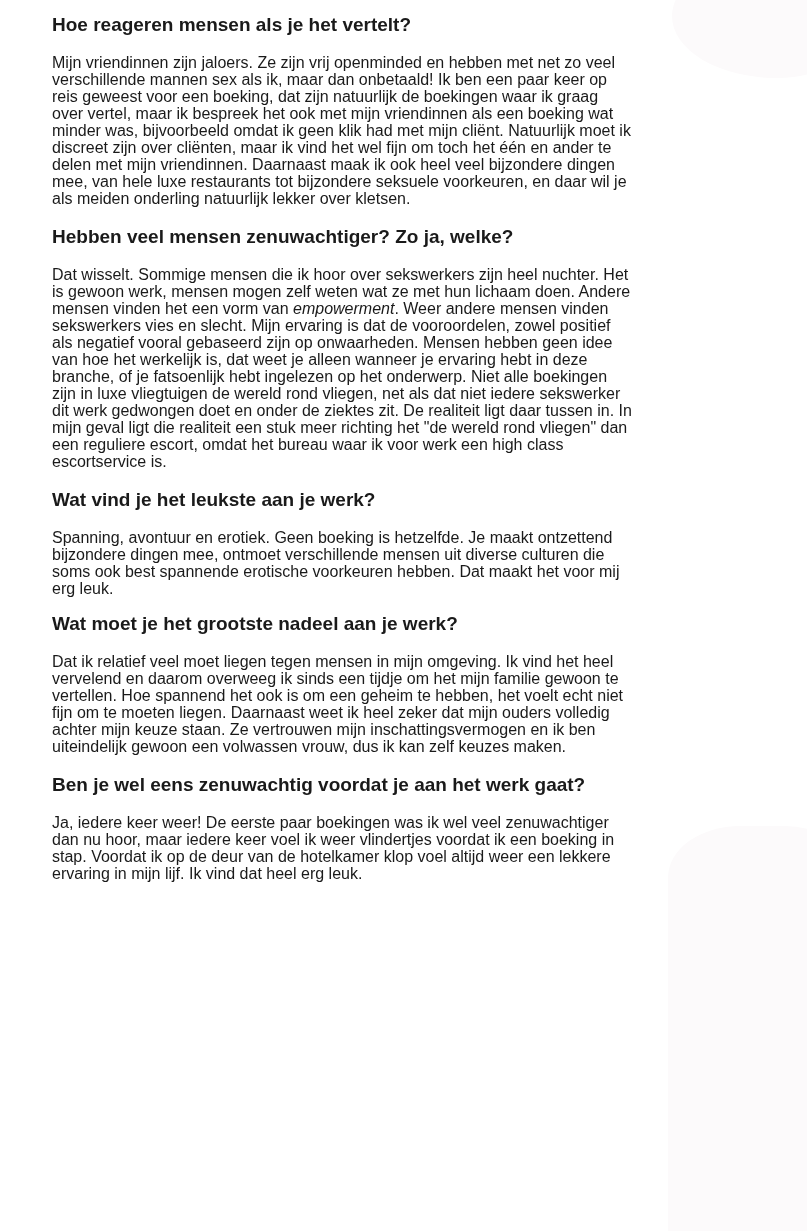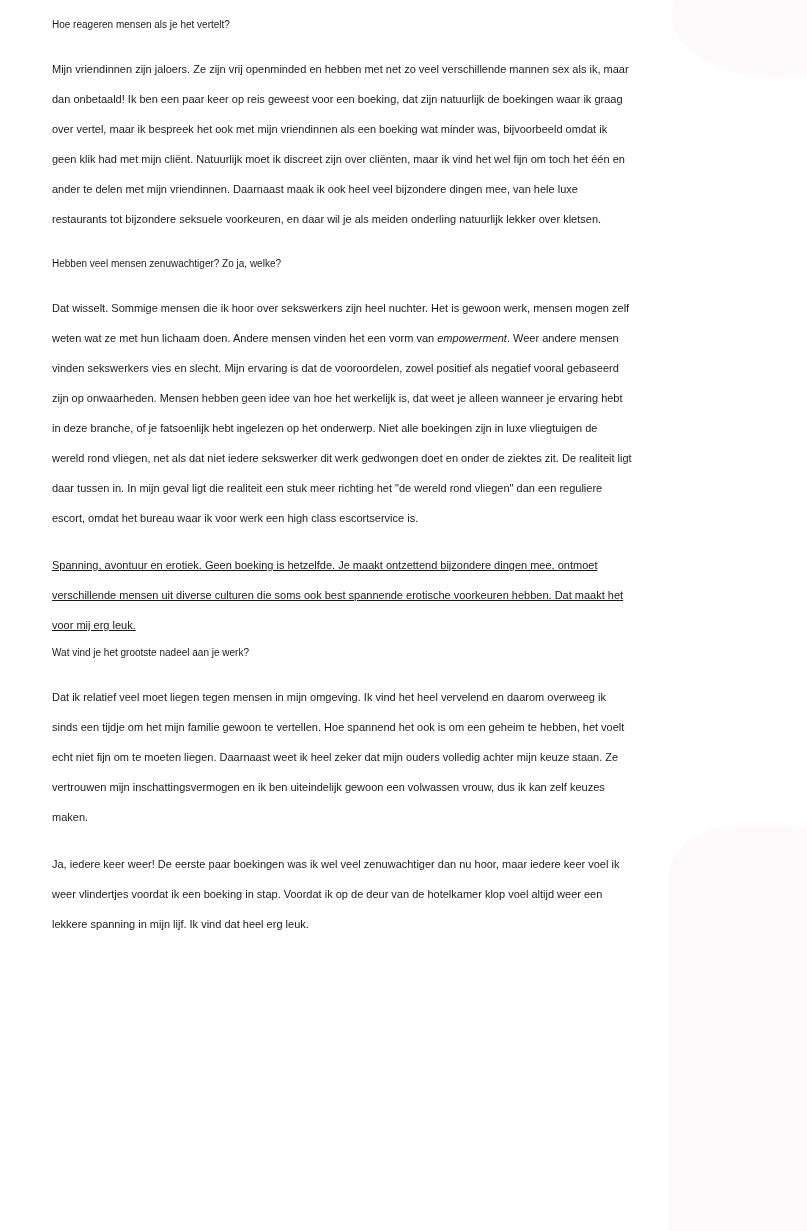--- a/index.html
+++ b/index.html
@@ -2,38 +2,40 @@
 <html><head>
 <meta charset="utf-8">
 <style>
   html, body { margin: 0; padding: 0; background: #ffffff; }
   body { width: 807px; height: 1231px; position: relative; overflow: hidden;
          font-family: "Liberation Sans", sans-serif; color: #1a1a1a; }
   .blob { position: absolute; background: #fcfafb; z-index: 0; }
   .blob-top { left: 672px; top: -40px; width: 200px; height: 118px; border-radius: 45% 30% 50% 55% / 50% 40% 60% 55%; }
   .blob-bottom { left: 668px; top: 826px; width: 180px; height: 430px; border-radius: 40% 35% 0 0 / 12% 10% 0 0; }
   .article { position: absolute; left: 52px; top: 12px; width: 580px; z-index: 1; }
-  .q { font-weight: normal; font-size: 10px; line-height: 25px; margin: 0 0 17px 0; }
-  .a { font-size: 11px; line-height: 30px; margin: 0 0 17px 0; }
-  .a.tight { margin-bottom: 0; text-decoration: underline; }
+  .q { font-weight: bold; font-size: 19px; line-height: 25px; margin: 0 0 17px 0; }
+  .a { font-size: 16px; line-height: 17px; margin: 0 0 17px 0; }
+  .a.tight { margin-bottom: 14px; }
   em { }
 </style>
 </head>
 <body>
 
 <div class="blob blob-top"></div>
 <div class="blob blob-bottom"></div>
 
 <div class="article">
   <p class="q">Hoe reageren mensen als je het vertelt?</p>
   <p class="a">Mijn vriendinnen zijn jaloers. Ze zijn vrij openminded en hebben met net zo veel verschillende mannen sex als ik, maar dan onbetaald! Ik ben een paar keer op reis geweest voor een boeking, dat zijn natuurlijk de boekingen waar ik graag over vertel, maar ik bespreek het ook met mijn vriendinnen als een boeking wat minder was, bijvoorbeeld omdat ik geen klik had met mijn cliënt. Natuurlijk moet ik discreet zijn over cliënten, maar ik vind het wel fijn om toch het één en ander te delen met mijn vriendinnen. Daarnaast maak ik ook heel veel bijzondere dingen mee, van hele luxe restaurants tot bijzondere seksuele voorkeuren, en daar wil je als meiden onderling natuurlijk lekker over kletsen.</p>
 
   <p class="q">Hebben veel mensen zenuwachtiger? Zo ja, welke?</p>
   <p class="a"><span>Dat wisselt. Sommige mensen die ik hoor over sekswerkers zijn heel nuchter. Het is gewoon werk, mensen mogen zelf weten wat ze met hun lichaam doen. Andere mensen vinden het een vorm van </span><em>empowerment</em><span>. Weer andere mensen vinden sekswerkers vies en slecht. Mijn ervaring is dat de vooroordelen, zowel positief als negatief vooral gebaseerd zijn op onwaarheden. Mensen hebben geen idee van hoe het werkelijk is, dat weet je alleen wanneer je ervaring hebt in deze branche, of je fatsoenlijk hebt ingelezen op het onderwerp. Niet alle boekingen zijn in luxe vliegtuigen de wereld rond vliegen, net als dat niet iedere sekswerker dit werk gedwongen doet en onder de ziektes zit. De realiteit ligt daar tussen in. In mijn geval ligt die realiteit een stuk meer richting het "de wereld rond vliegen" dan een reguliere escort, omdat het bureau waar ik voor werk een high class escortservice is.</span></p>
 
+  <p class="q">Wat vind je het leukste aan je werk?</p>
   <p class="a tight">Spanning, avontuur en erotiek. Geen boeking is hetzelfde. Je maakt ontzettend bijzondere dingen mee, ontmoet verschillende mensen uit diverse culturen die soms ook best spannende erotische voorkeuren hebben. Dat maakt het voor mij erg leuk.</p>
 
-  <p class="q">Wat vind je het grootste nadeel aan je werk?</p>
+  <p class="q">Wat moet je het grootste nadeel aan je werk?</p>
   <p class="a">Dat ik relatief veel moet liegen tegen mensen in mijn omgeving. Ik vind het heel vervelend en daarom overweeg ik sinds een tijdje om het mijn familie gewoon te vertellen. Hoe spannend het ook is om een geheim te hebben, het voelt echt niet fijn om te moeten liegen. Daarnaast weet ik heel zeker dat mijn ouders volledig achter mijn keuze staan. Ze vertrouwen mijn inschattingsvermogen en ik ben uiteindelijk gewoon een volwassen vrouw, dus ik kan zelf keuzes maken.</p>
 
-  <p class="a">Ja, iedere keer weer! De eerste paar boekingen was ik wel veel zenuwachtiger dan nu hoor, maar iedere keer voel ik weer vlindertjes voordat ik een boeking in stap. Voordat ik op de deur van de hotelkamer klop voel altijd weer een lekkere spanning in mijn lijf. Ik vind dat heel erg leuk.</p>
+  <p class="q">Ben je wel eens zenuwachtig voordat je aan het werk gaat?</p>
+  <p class="a">Ja, iedere keer weer! De eerste paar boekingen was ik wel veel zenuwachtiger dan nu hoor, maar iedere keer voel ik weer vlindertjes voordat ik een boeking in stap. Voordat ik op de deur van de hotelkamer klop voel altijd weer een lekkere ervaring in mijn lijf. Ik vind dat heel erg leuk.</p>
 
 </div>
 
 </body></html>

